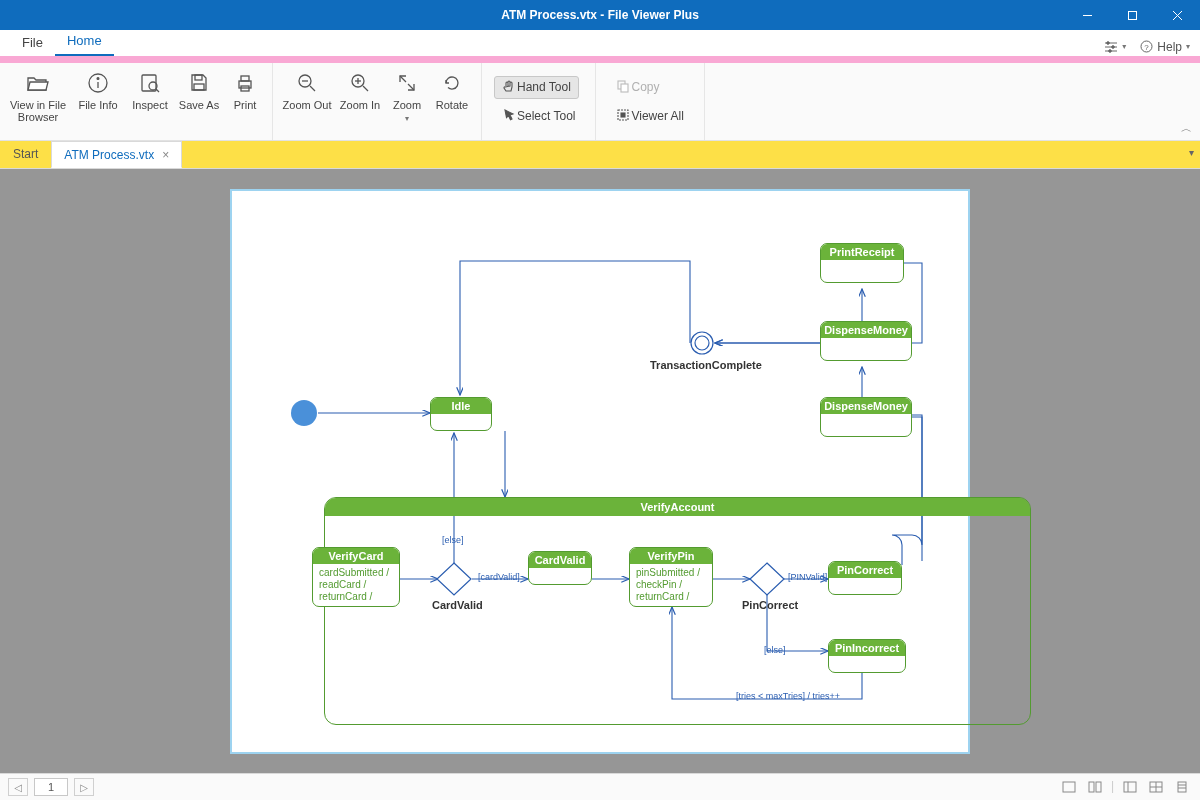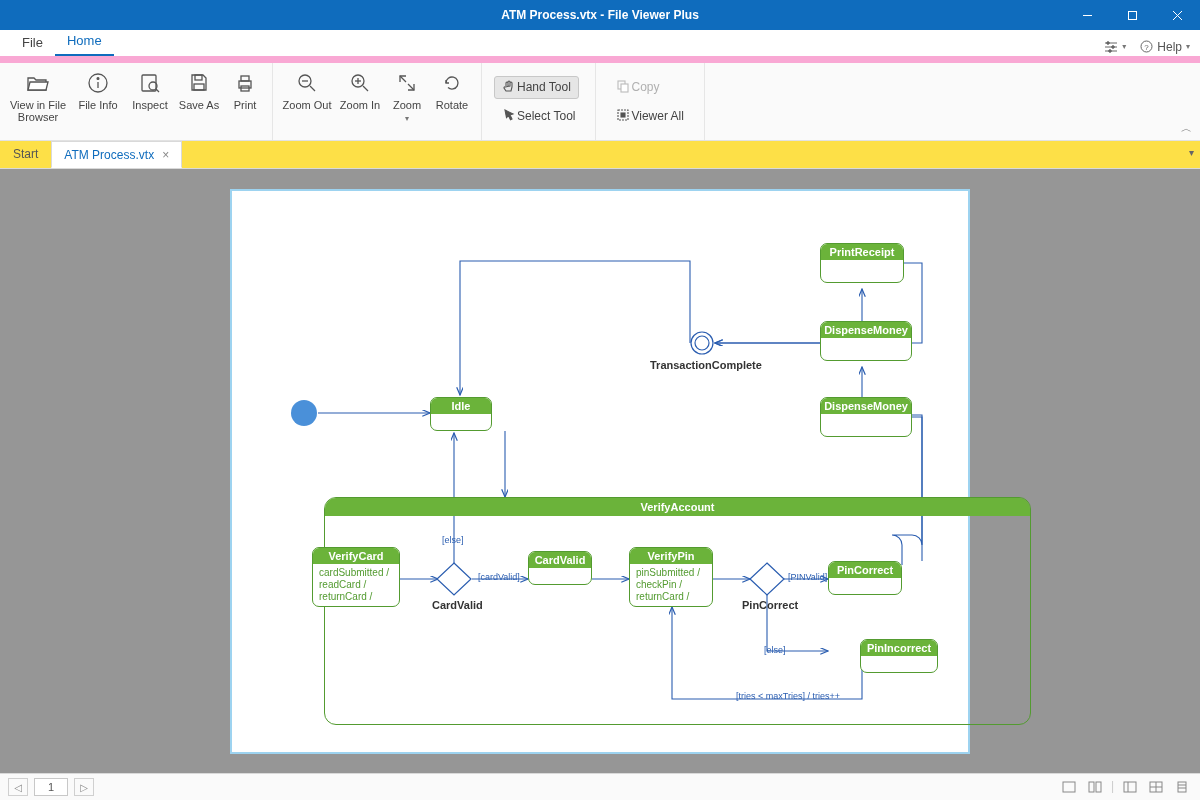--- a/index.html
+++ b/index.html
@@ -326,21 +326,21 @@
     </div>
     <div class="statebox" style="left:397px; top:356px; width:84px; height:60px;">
       <div class="hdr">VerifyPin</div>
       <div class="body" style="white-space:pre-line">pinSubmitted /
 checkPin /
 returnCard /</div>
     </div>
     <div class="statebox" style="left:596px; top:370px; width:74px; height:34px;">
       <div class="hdr">PinCorrect</div>
     </div>
-    <div class="statebox" style="left:596px; top:448px; width:78px; height:34px;margin-left:32px;">
+    <div class="statebox" style="left:596px; top:448px; width:78px; height:34px;">
       <div class="hdr">PinIncorrect</div>
     </div>
 
     <div class="dlabel" style="left:418px; top:168px;">TransactionComplete</div>
     <div class="dlabel" style="left:200px; top:408px;">CardValid</div>
     <div class="dlabel" style="left:510px; top:408px;">PinCorrect</div>
     <div class="elabel" style="left:210px; top:344px;">[else]</div>
     <div class="elabel" style="left:246px; top:381px;">[cardValid]</div>
     <div class="elabel" style="left:556px; top:381px;">[PINValid]</div>
     <div class="elabel" style="left:532px; top:454px;">[else]</div>

